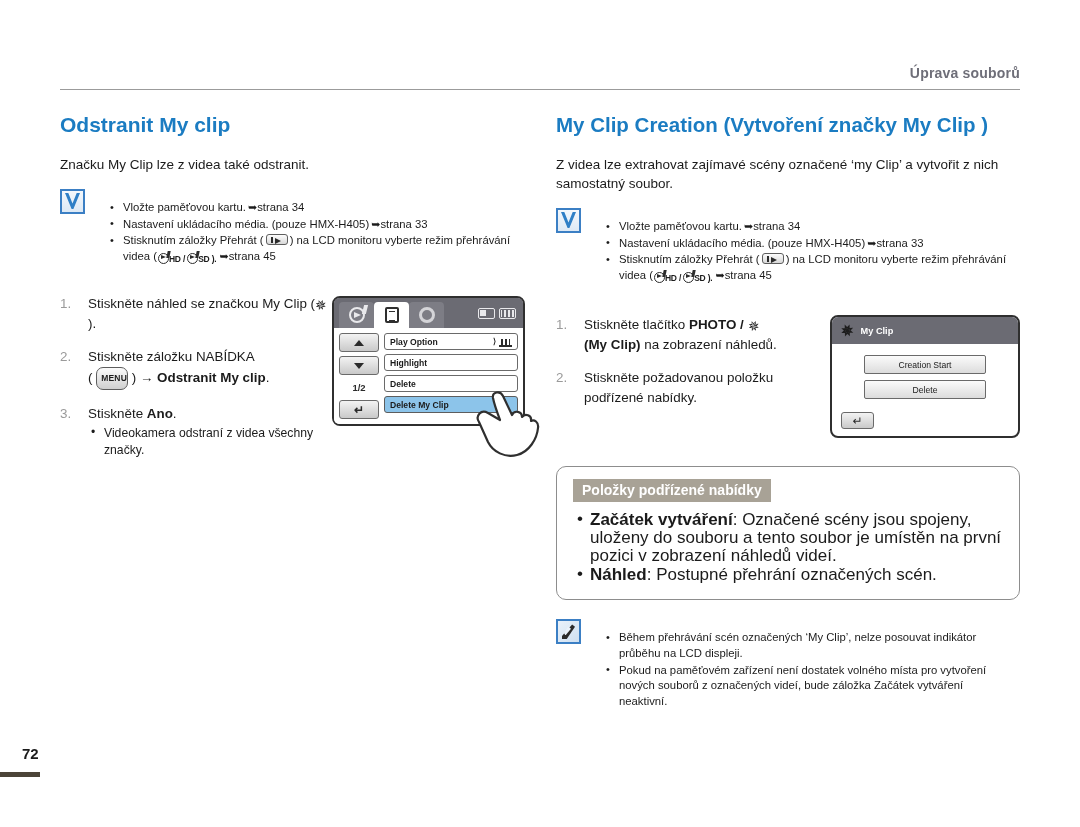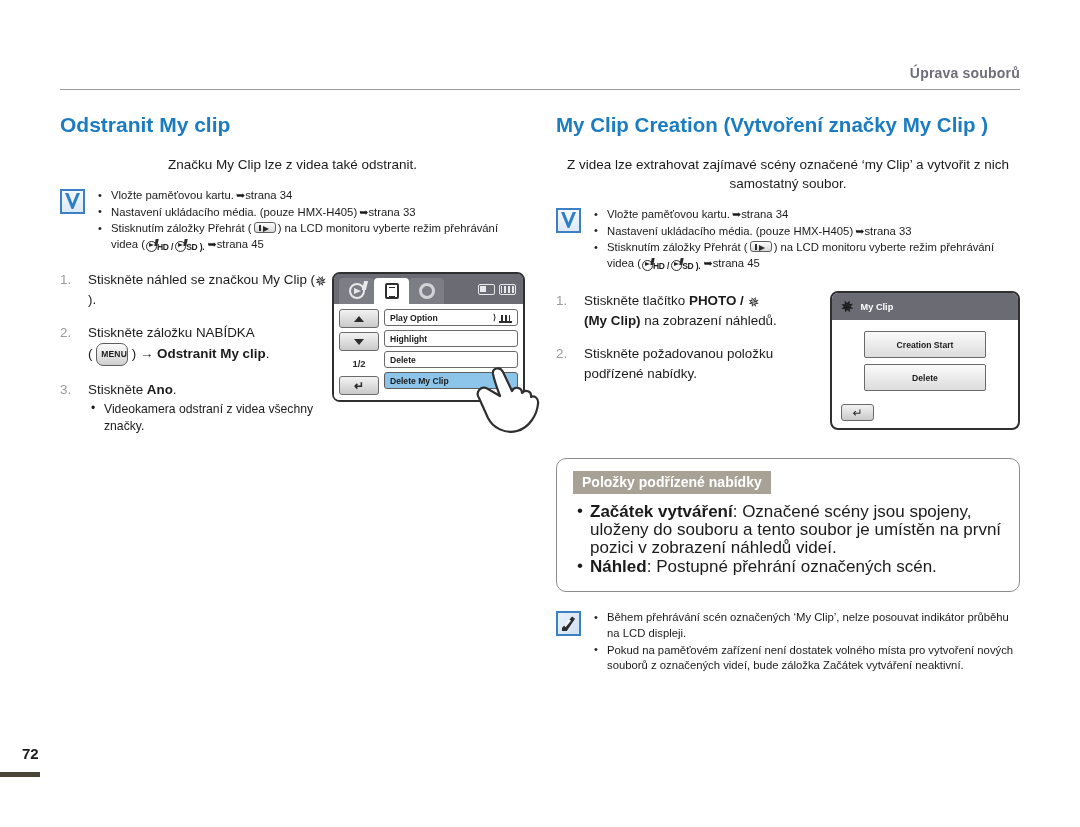--- a/index.html
+++ b/index.html
@@ -52,21 +52,20 @@
     margin: 0 0 17px 0;
     white-space: nowrap;
   }
   .section-title.small { font-size: 20.5px; }
 
   .intro {
     font-size: 13.5px;
     line-height: 19px;
     margin: 0 0 14px 0;
     color: #1b1b1b;
-    text-align: center;
   }
 
   
   .note-block {
     display: flex;
     align-items: flex-start;
     margin-bottom: 8px;
   }
   .note-icon {
     flex: 0 0 auto;
@@ -107,21 +106,21 @@
     content: "";
     position: absolute;
     left: 6px; top: 5px;
     width: 7px; height: 9px;
     background: #eaf2fa;
     clip-path: polygon(60% 0%, 100% 26%, 20% 100%, 0% 74%);
     z-index: 2;
   }
 
   .note-list {
-    margin: 0;
+    margin: 12px;
     padding: 0;
     list-style: none;
     font-size: 11.3px;
     line-height: 15.6px;
     color: #1b1b1b;
   }
   .note-list li {
     position: relative;
     padding-left: 17px;
     margin-bottom: 1px;
@@ -504,29 +503,29 @@
   .dlg-title .ic-clip { font-size: 15px; color: #1d1d1d; }
   .dlg-body {
     padding: 11px 0 7px 0;
     display: flex;
     flex-direction: column;
     align-items: center;
     gap: 6px;
   }
   .dlg-btn {
     width: 122px;
-    height: 27px;
+    height: 19px;
     border: 1px solid #6a6a6a;
     border-radius: 2px;
     background: linear-gradient(180deg,#fbfbfb 0%, #dcdcdc 100%);
     display: flex;
     align-items: center;
     justify-content: center;
     font-size: 8.6px;
-    font-weight: bold;
+    font-weight: normal;
     color: #1b1b1b;
     box-sizing: border-box;
   }
   .dlg-foot {
     padding: 6px 0 7px 9px;
   }
   .dlg-back {
     width: 33px; height: 17px;
     border: 1px solid #6a6a6a;
     border-radius: 3px;

